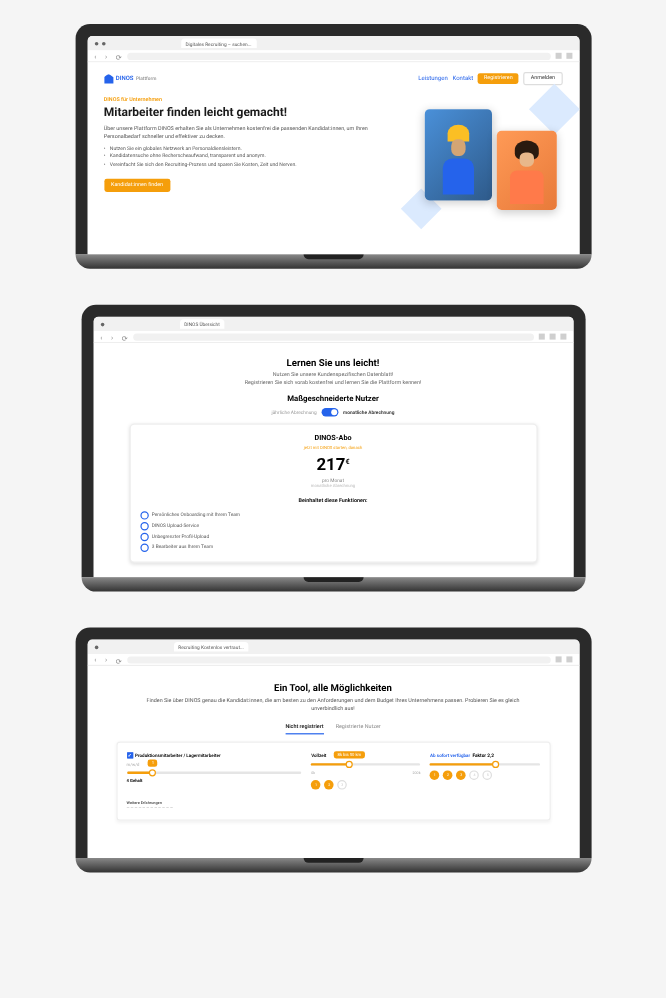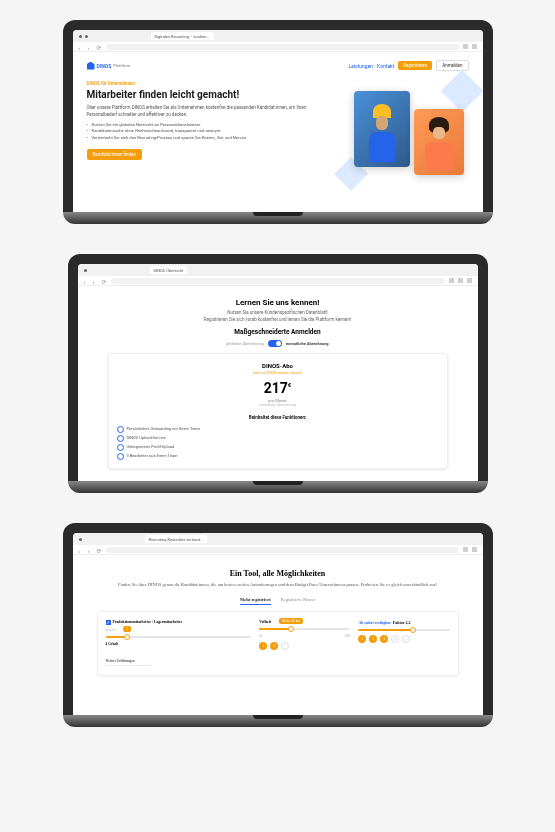--- a/index.html
+++ b/index.html
@@ -62,21 +62,21 @@
 .plan-name{font-size:6px;font-weight:700;}
 .plan-tag{font-size:3.5px;color:#f59e0b;margin:2px 0 5px;}
 .price{font-size:14px;font-weight:700;}
 .price sup{font-size:6px;}
 .period{font-size:4px;color:#888;margin-top:2px;}
 .period2{font-size:3.5px;color:#bbb;}
 .feat-t{font-size:4.5px;font-weight:600;margin:8px 0 4px;}
 .feat{list-style:none;}
 .feat li{font-size:4px;color:#555;text-align:left;padding:2px 0 2px 10px;position:relative;}
 .feat li::before{content:"";position:absolute;left:0;top:2px;width:5px;height:5px;border:1px solid #2563eb;border-radius:50%;}
-.sc3{padding:14px 24px;text-align:center;font-family:Liberation Serif, serif;}
+.sc3{padding:14px 24px;text-align:center;}
 .sc3 h2{font-size:8px;font-weight:700;margin-bottom:4px;}
 .sc3 p{font-size:4.5px;color:#555;line-height:1.5;margin:0 20px 8px;}
 .tabs{display:flex;justify-content:center;gap:10px;font-size:4.5px;margin-bottom:6px;}
 .tab-i{padding-bottom:2px;}
 .tab-i.act{border-bottom:1px solid #2563eb;color:#1a1a1a;font-weight:600;}
 .tab-i:not(.act){color:#888;}
 .calc{border:1px solid #eee;border-radius:3px;padding:8px;box-shadow:0 1px 3px rgba(0,0,0,.05);font-size:3.5px;}
 .calc-top{display:flex;align-items:flex-start;gap:8px;text-align:left;}
 .calc-col{flex:1;}
 .calc-lbl{font-size:3.8px;font-weight:600;margin-bottom:3px;}
@@ -183,24 +183,24 @@
     <span class="addr-ico">›</span>
     <span class="addr-ico">⟳</span>
     <div class="addr-bar"></div>
     <div class="addr-icons">
             <span></span>
             <span></span>
             <span></span>
           </div>
    </div>
    <div class="content sc2">
-    <h2>Lernen Sie uns kennen!</h2>
+    <h2>Lernen Sie uns leicht!</h2>
     <div class="sub">Nutzen Sie unsere Kundenspezifischen Datenblatt!</div>
     <div class="sub">Registrieren Sie sich vorab kostenfrei und lernen Sie die Plattform kennen!</div>
-    <h3>Maßgeschneiderte Anmelden</h3>
+    <h3>Maßgeschneiderte Nutzer</h3>
     <div class="toggle-row">
      <span class="tg-l">jährliche Abrechnung</span>
      <span class="tg"></span>
      <span class="tg-r">monatliche Abrechnung</span>
     </div>
     <div class="plan">
      <div class="plan-name">DINOS-Abo</div>
      <div class="plan-tag">jetzt mit DINOS starten, danach</div>
      <div class="price"><span>217</span><sup>€</sup></div>
      <div class="period">pro Monat</div>

